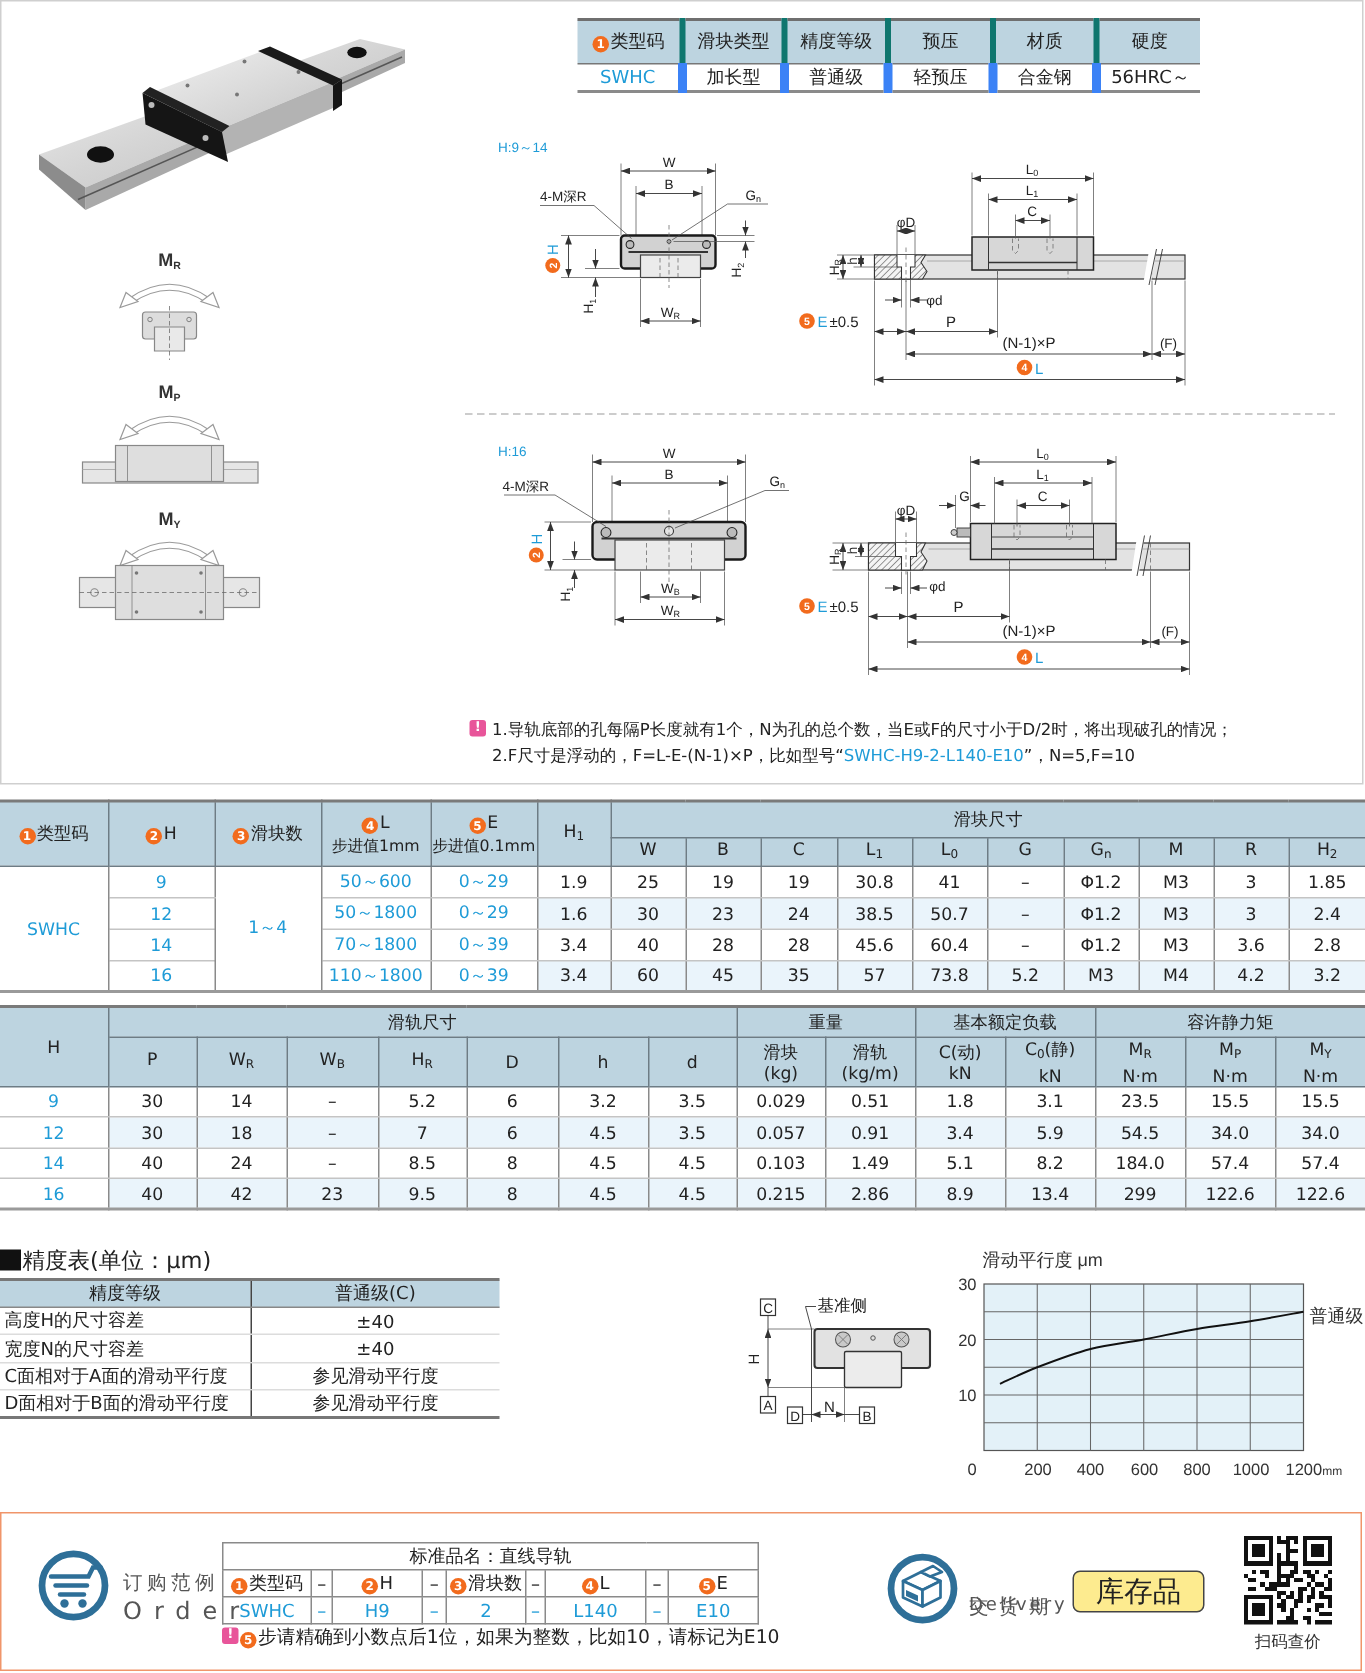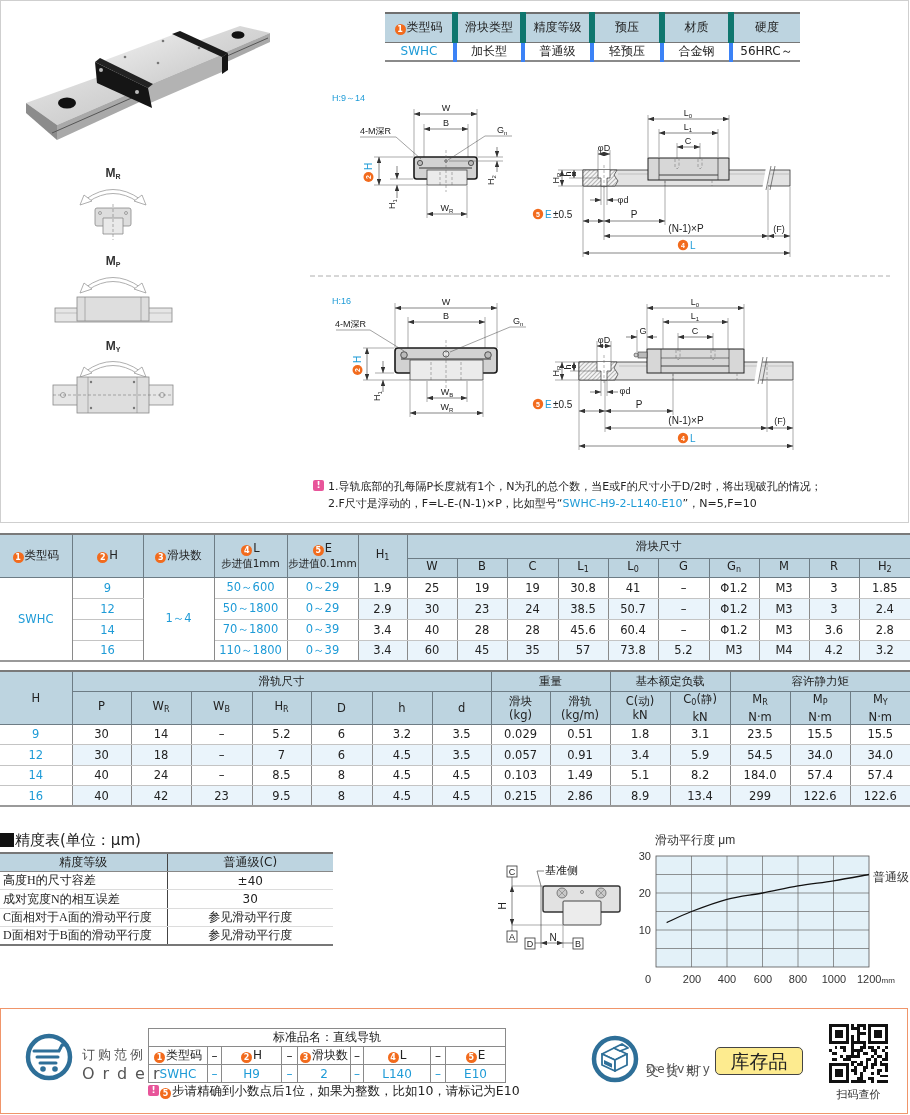--- a/index.html
+++ b/index.html
@@ -17,22 +17,22 @@
 .ext{stroke:#555;stroke-width:0.5;}
 .dim{stroke:#333;stroke-width:0.6;}
 .dash{stroke:#666;stroke-width:0.5;stroke-dasharray:3 2;}
 .ml{font-size:12px;font-weight:bold;fill:#333;text-anchor:middle;}
 .mls{font-size:7px;font-weight:bold;}
 .badge{display:inline-block;width:11px;height:11px;border-radius:50%;background:#f26b1d;color:#fff;font-size:8px;line-height:11px;text-align:center;font-weight:bold;vertical-align:-1px;margin-right:1px;font-family:"DejaVu Sans",sans-serif;}
 .blue{color:#1e9bd7;}
 table{border-collapse:collapse;table-layout:fixed;}
 
 .spec{position:absolute;left:385px;top:12px;width:415px;border-top:2px solid #6f6f6f;border-bottom:2px solid #8a8a8a;}
-.spec th{background:#bdd4e0;font-weight:normal;font-size:12px;height:29px;padding:0;border-left:6px solid #0f766e;border-right:1px solid #777;border-bottom:1px solid #777;}
-.spec td{font-size:12px;height:19px;padding:0;text-align:center;border-left:4px solid #3b82f6;border-right:1px solid #777;}
+.spec th{background:#bdd4e0;font-weight:normal;font-size:12px;height:29px;padding:0;border-left:4px solid #0f766e;border-right:1px solid #777;border-bottom:1px solid #777;}
+.spec td{font-size:12px;height:19px;padding:0;text-align:center;border-left:6px solid #3b82f6;border-right:1px solid #777;}
 .spec th:first-child,.spec td:first-child{border-left:none;}
 .spec th:last-child,.spec td:last-child{border-right:none;}
 
 .grid{position:absolute;left:0;width:910px;border-top:2px solid #7a7a7a;border-bottom:2px solid #9a9a9a;}
 .grid th{background:#bdd4e0;font-weight:normal;font-size:11.5px;line-height:14px;padding:0;border:1px solid #6d7c85;}
 .grid td{font-size:11.5px;text-align:center;padding:0;height:21px;border-left:1px solid #8a8a8a;border-right:1px solid #8a8a8a;border-bottom:1px solid #c4c4c4;}
 .grid .fl{border-left:none;}
 .grid .ll{border-right:none;}
 .grid td.alt{background:#eaf4fb;}
 .grid sub{font-size:8px;vertical-align:-2px;}
@@ -43,21 +43,21 @@
 .warn{display:inline-block;width:11px;height:11px;border-radius:2px;background:#e8559a;position:relative;vertical-align:-1px;margin-right:4px;}
 .warn::before{content:"!";position:absolute;left:0;right:0;top:-2px;text-align:center;color:#fff;font-weight:bold;font-size:9px;line-height:14px;}
 .n2{padding-left:15px;}
 
 .acc-title{position:absolute;left:0;top:831px;font-size:15px;line-height:18px;white-space:nowrap;}
 .sq{display:inline-block;width:14px;height:14px;background:#111;vertical-align:-2px;margin-right:1px;}
 .acc{position:absolute;left:0;top:852px;width:333px;border-top:2px solid #777;border-bottom:2px solid #777;}
 .acc th{background:#bdd4e0;font-weight:normal;font-size:12px;height:18px;padding:0;border-bottom:1px solid #888;}
 .acc td{font-size:12px;height:18.4px;padding:0;border-bottom:1px solid #dcdcdc;}
 .acc th:first-child,.acc td:first-child{border-right:1px solid #444;}
-.acc td:first-child{text-align:left;padding-left:3px;font-family:Liberation Serif, serif;}
+.acc td:first-child{text-align:left;padding-left:3px;}
 .acc td:last-child{text-align:center;}
 
 .order-box{position:absolute;left:0;top:1008px;width:908px;height:106px;border:1px solid #f0956a;}
 .ord-lbl{position:absolute;font-size:13px;color:#555;white-space:nowrap;}
 .ord{position:absolute;left:148px;top:1028px;width:357px;border:1px solid #555;}
 .ord td{font-size:12px;text-align:center;padding:0;border:1px solid #8a8a8a;}
 .ord .t{height:18px;}
 .ord .hd{height:17px;}
 .ord .vl{height:18px;color:#1e9bd7;}
 .ord-note{position:absolute;left:148px;top:1083px;font-size:12.5px;white-space:nowrap;}
@@ -492,21 +492,21 @@
     <td>–</td>
     <td>Φ1.2</td>
     <td>M3</td>
     <td>3</td>
     <td class="ll">1.85</td>
   </tr>
   <tr>
     <td class="blue">12</td>
     <td class="blue">50～1800</td>
     <td class="blue">0～29</td>
-    <td class="alt">2.9</td>
+    <td class="alt">1.6</td>
     <td class="alt">30</td>
     <td class="alt">23</td>
     <td class="alt">24</td>
     <td class="alt">38.5</td>
     <td class="alt">50.7</td>
     <td class="alt">–</td>
     <td class="alt">Φ1.2</td>
     <td class="alt">M3</td>
     <td class="alt">3</td>
     <td class="alt ll">2.4</td>
@@ -668,22 +668,22 @@
   <tbody>
       <tr>
     <th>精度等级</th>
     <th>普通级(C)</th>
   </tr>
   <tr>
         <td>高度H的尺寸容差</td>
         <td>±40</td>
       </tr>
   <tr>
-        <td>成对宽度N的相互误差</td>
-        <td>30</td>
+        <td>宽度N的尺寸容差</td>
+        <td>±40</td>
       </tr>
   <tr>
         <td>C面相对于A面的滑动平行度</td>
         <td>参见滑动平行度</td>
       </tr>
   <tr>
         <td>D面相对于B面的滑动平行度</td>
         <td>参见滑动平行度</td>
       </tr>
 </tbody>

